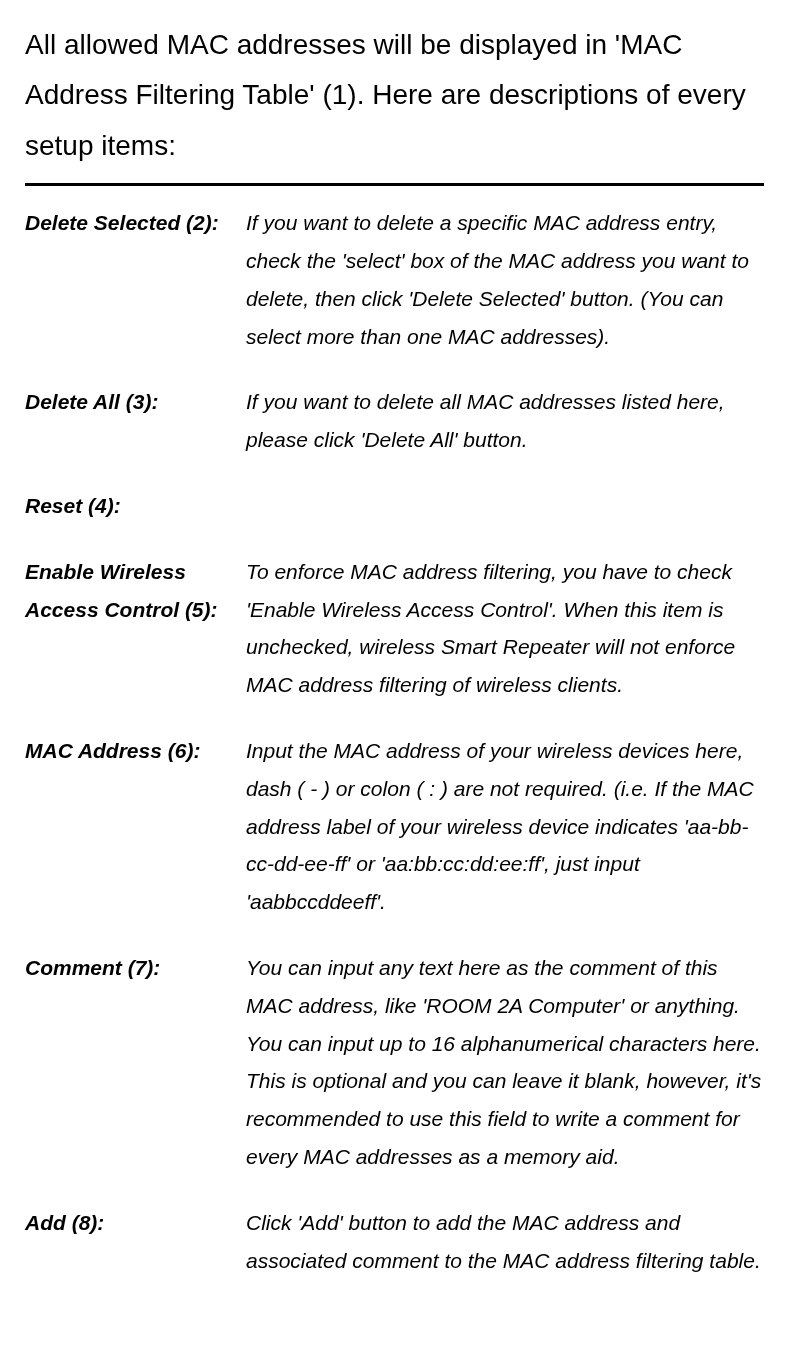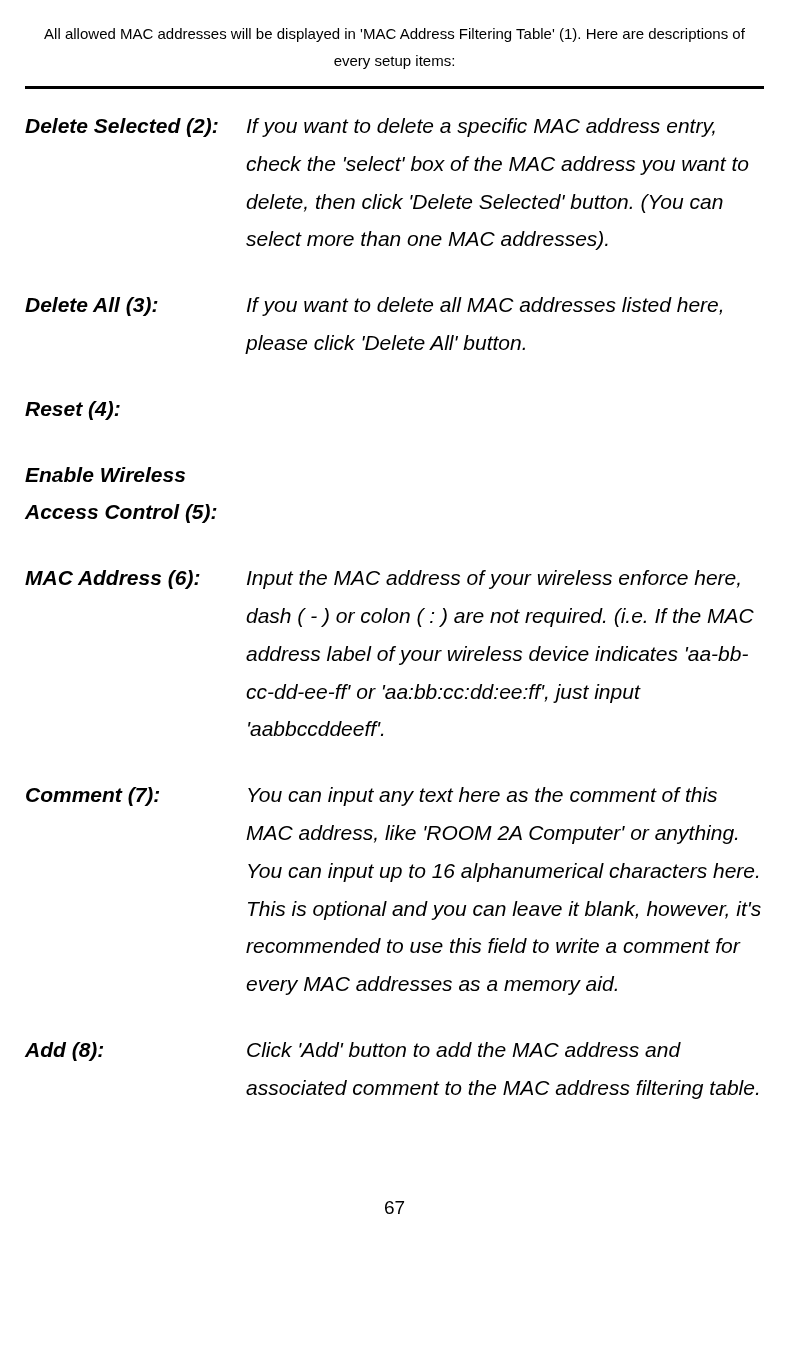--- a/index.html
+++ b/index.html
@@ -5,24 +5,23 @@
     body {
       font-family: Arial, Helvetica, sans-serif;
       width: 789px;
       margin: 0;
       padding: 20px 25px;
       box-sizing: border-box;
       background: #fff;
       color: #000;
     }
     .intro {
-      font-size: 15px;
+      font-size: 28px;
       line-height: 1.8;
       margin-bottom: 12px;
-      text-align: center;
     }
     .divider {
       border: none;
       border-top: 3.5px solid #000;
       margin: 0 0 18px 0;
     }
     .items {
       font-size: 21px;
       font-style: italic;
       line-height: 1.8;
@@ -65,25 +64,26 @@
     <div class="item-label">Delete All (3):</div>
     <div class="item-desc">If you want to delete all MAC addresses listed here, please click 'Delete All' button.</div>
   </div>
 
   <div class="item-row">
     <div class="item-label">Reset (4):</div>
   </div>
 
   <div class="item-row">
     <div class="item-label">Enable Wireless Access Control (5):</div>
+    <div class="item-desc">To enforce MAC address filtering, you have to check 'Enable Wireless Access Control'. When this item is unchecked, wireless Smart Repeater will not enforce MAC address filtering of wireless clients.</div>
   </div>
 
   <div class="item-row">
     <div class="item-label">MAC Address (6):</div>
-    <div class="item-desc">Input the MAC address of your wireless enforce here, dash ( - ) or colon ( : ) are not required. (i.e. If the MAC address label of your wireless device indicates 'aa-bb-cc-dd-ee-ff' or 'aa:bb:cc:dd:ee:ff', just input 'aabbccddeeff'.</div>
+    <div class="item-desc">Input the MAC address of your wireless devices here, dash ( - ) or colon ( : ) are not required. (i.e. If the MAC address label of your wireless device indicates 'aa-bb-cc-dd-ee-ff' or 'aa:bb:cc:dd:ee:ff', just input 'aabbccddeeff'.</div>
   </div>
 
   <div class="item-row">
     <div class="item-label">Comment (7):</div>
     <div class="item-desc">You can input any text here as the comment of this MAC address, like 'ROOM 2A Computer' or anything. You can input up to 16 alphanumerical characters here. This is optional and you can leave it blank, however, it's recommended to use this field to write a comment for every MAC addresses as a memory aid.</div>
   </div>
 
   <div class="item-row">
     <div class="item-label">Add (8):</div>
     <div class="item-desc">Click 'Add' button to add the MAC address and associated comment to the MAC address filtering table.</div>

